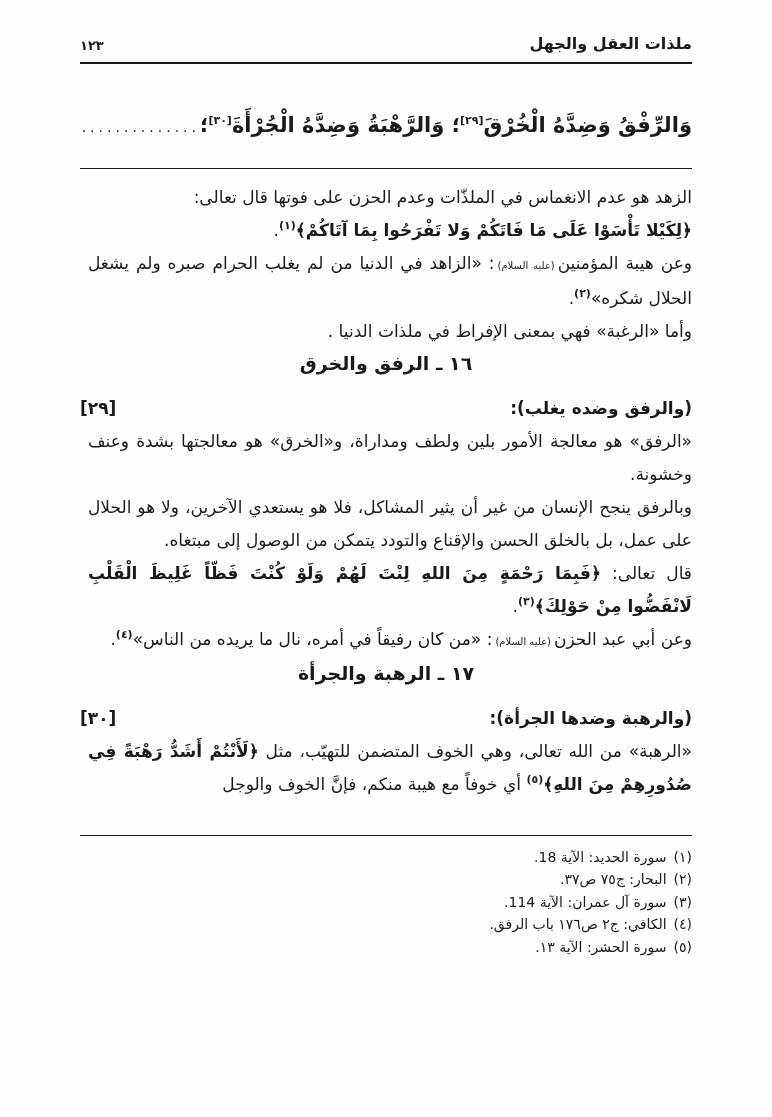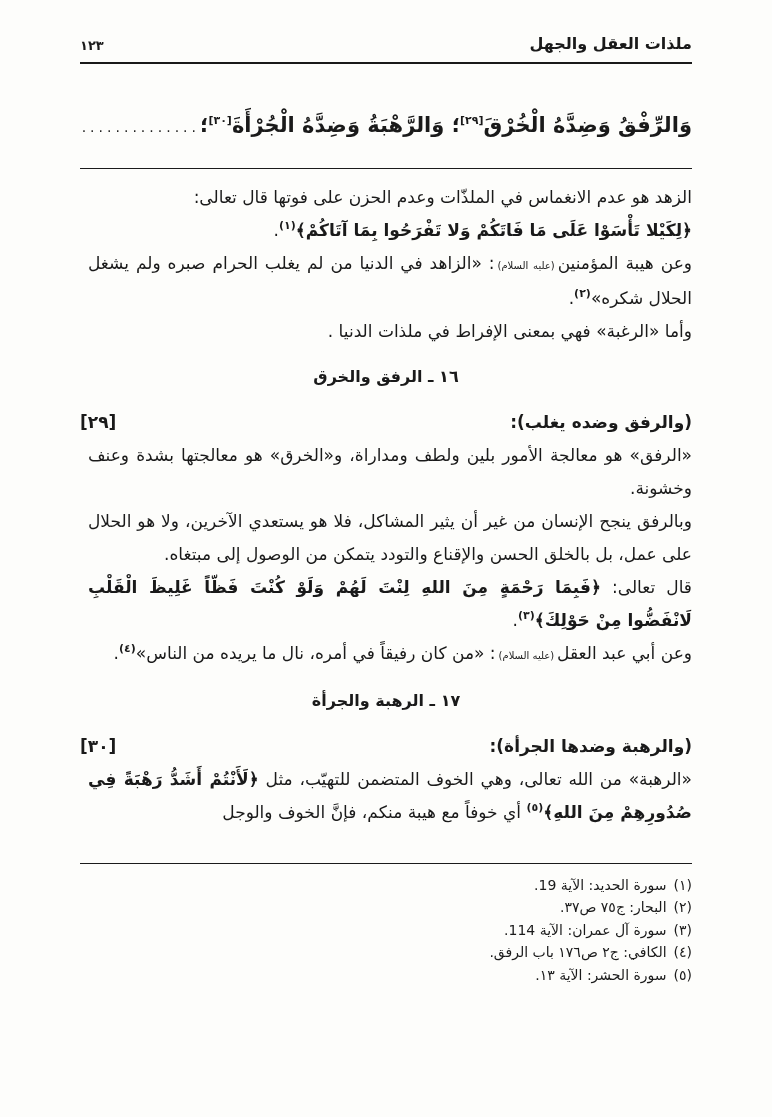--- a/index.html
+++ b/index.html
@@ -30,22 +30,22 @@
   .divider { border-top:1px solid #1b1b1b; margin-top:24px; }
   .fn-rule  { border-top:1px solid #1b1b1b; margin-top:34px; }
 
   .commentary { margin-top:12px; }
   .para { direction:rtl; text-align:justify; font-size:17px; line-height:33px;margin-left:8px; }
   .verse-line { text-align:right; }
   .verse { font-weight:bold; }
   .salam { font-size:10px; margin:0 3px; white-space:nowrap; }
 
   .section-heading {
-    direction:rtl; text-align:center; font-size:16px; font-weight:bold;
-    margin-top:14px; line-height:30px;
+    direction:rtl; text-align:center; font-size:19px; font-weight:bold;
+    line-height:30px;
   }
   .lemma-row {
     position:relative; direction:rtl; text-align:right;
     font-size:17px; line-height:33px; font-weight:bold; margin-top:14px;
   }
   .margin-marker { position:absolute; left:0; top:0; font-weight:bold; }
 
   .footnotes-list {
     margin-top:10px; direction:rtl; text-align:right;
     font-size:14px; line-height:22.5px;
@@ -87,39 +87,39 @@
       <span class="lemma">(والرفق وضده يغلب):</span>
     </div>
 
     <p class="para"><span>«الرفق» هو معالجة الأمور بلين ولطف ومداراة، و«الخرق» هو معالجتها بشدة وعنف وخشونة.</span></p>
 
     <p class="para"><span>وبالرفق ينجح الإنسان من غير أن يثير المشاكل، فلا هو يستعدي الآخرين، ولا هو الحلال على عمل، بل بالخلق الحسن والإقناع والتودد يتمكن من الوصول إلى مبتغاه.</span></p>
 
     <p class="para"><span>قال تعالى:</span>
       <span class="verse">﴿فَبِمَا رَحْمَةٍ مِنَ اللهِ لِنْتَ لَهُمْ وَلَوْ كُنْتَ فَظّاً غَلِيظَ الْقَلْبِ لَانْفَضُّوا مِنْ حَوْلِكَ﴾</span><sup class="ref">(٣)</sup><span>.</span></p>
 
-    <p class="para"><span>وعن أبي عبد العقل</span><span class="salam">(عليه السلام)</span><span>: «من كان رفيقاً في أمره، نال ما يريده من الناس»</span><sup class="ref">(٤)</sup><span>.</span></p>
+    <p class="para"><span>وعن أبي عبد الحزن</span><span class="salam">(عليه السلام)</span><span>: «من كان رفيقاً في أمره، نال ما يريده من الناس»</span><sup class="ref">(٤)</sup><span>.</span></p>
 
     <h2 class="section-heading">١٧ ـ الرهبة والجرأة</h2>
 
     <div class="lemma-row">
       <span class="margin-marker">[٣٠]</span>
       <span class="lemma">(والرهبة وضدها الجرأة):</span>
     </div>
 
     <p class="para"><span>«الرهبة» من الله تعالى، وهي الخوف المتضمن للتهيّب، مثل</span>
       <span class="verse">﴿لَأَنْتُمْ أَشَدُّ رَهْبَةً فِي صُدُورِهِمْ مِنَ اللهِ﴾</span><sup class="ref">(٥)</sup>
       <span>أي خوفاً مع هيبة منكم، فإنَّ الخوف والوجل</span></p>
 
   </section>
 
   <footer>
     <div class="fn-rule"></div>
     <div class="footnotes-list">
-      <div class="fn-row"><span class="fn-num">(١)</span><span class="fn-text">سورة الحديد: الآية 19.</span></div>
+      <div class="fn-row"><span class="fn-num">(١)</span><span class="fn-text">سورة الحديد: الآية 18.</span></div>
       <div class="fn-row"><span class="fn-num">(٢)</span><span class="fn-text">البحار: ج٧٥ ص٣٧.</span></div>
       <div class="fn-row"><span class="fn-num">(٣)</span><span class="fn-text">سورة آل عمران: الآية 114.</span></div>
       <div class="fn-row"><span class="fn-num">(٤)</span><span class="fn-text">الكافي: ج٢ ص١٧٦ باب الرفق.</span></div>
       <div class="fn-row"><span class="fn-num">(٥)</span><span class="fn-text">سورة الحشر: الآية ١٣.</span></div>
     </div>
   </footer>
 
 </div>
 
 </body></html>

